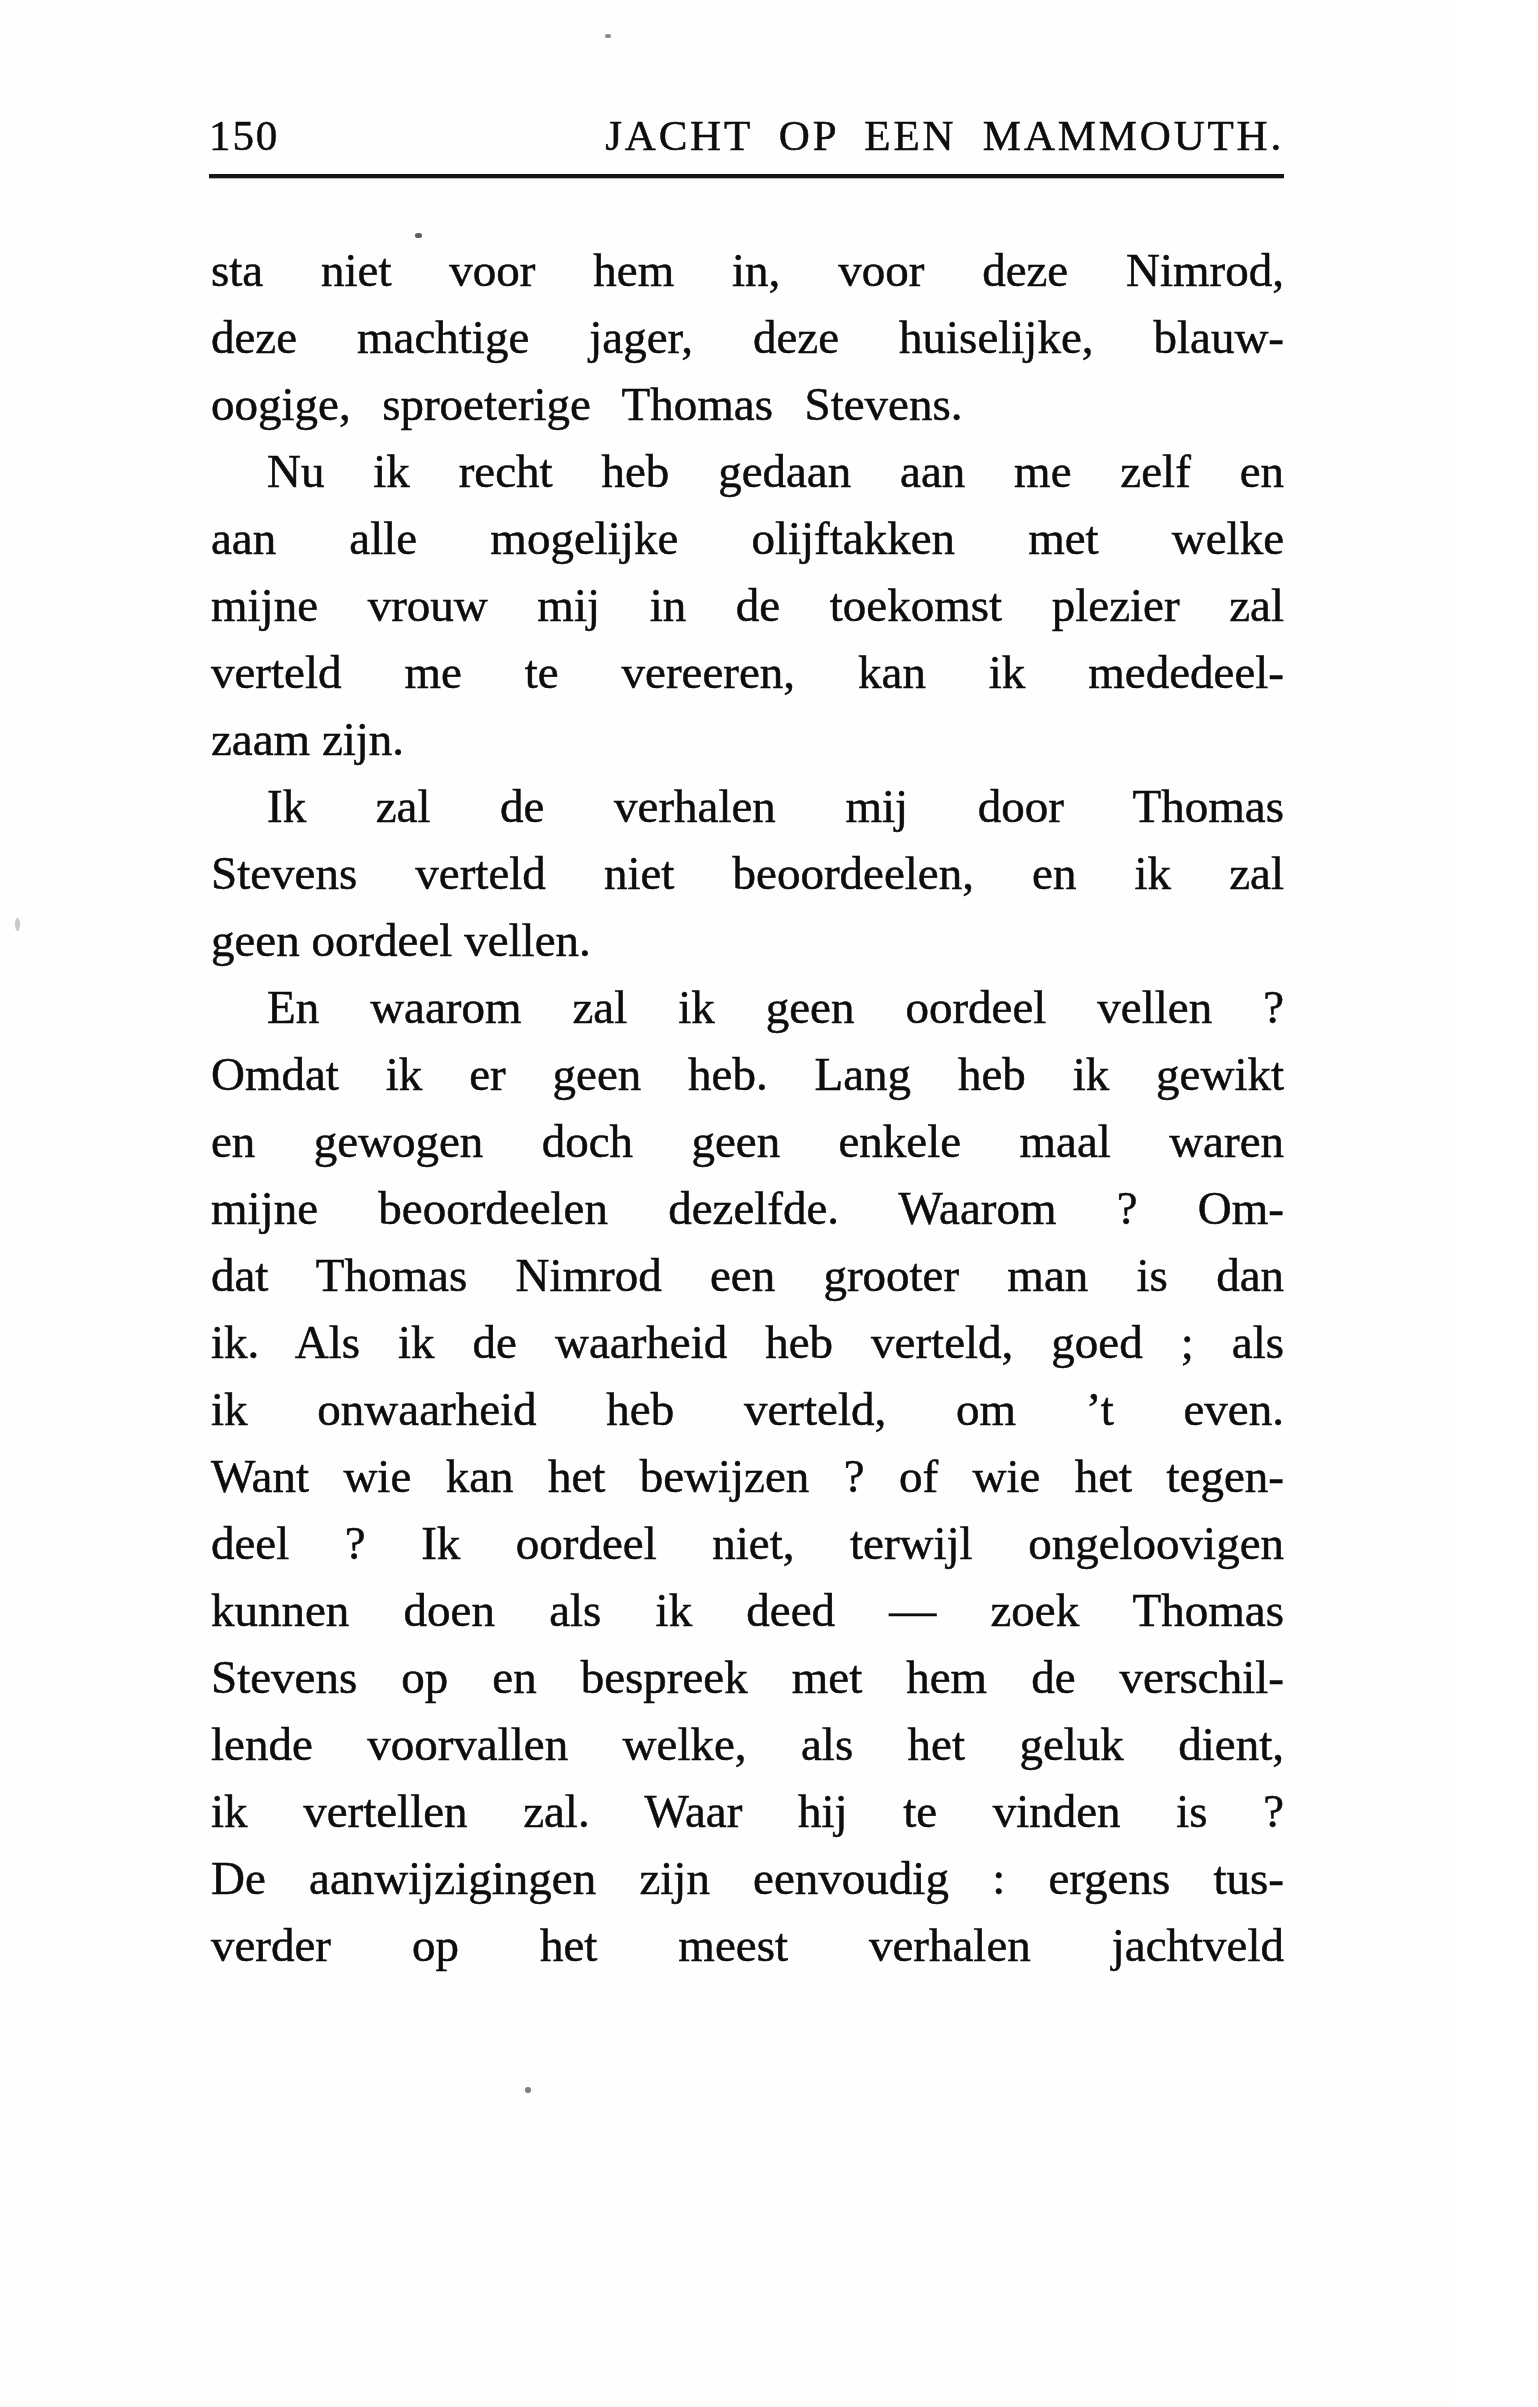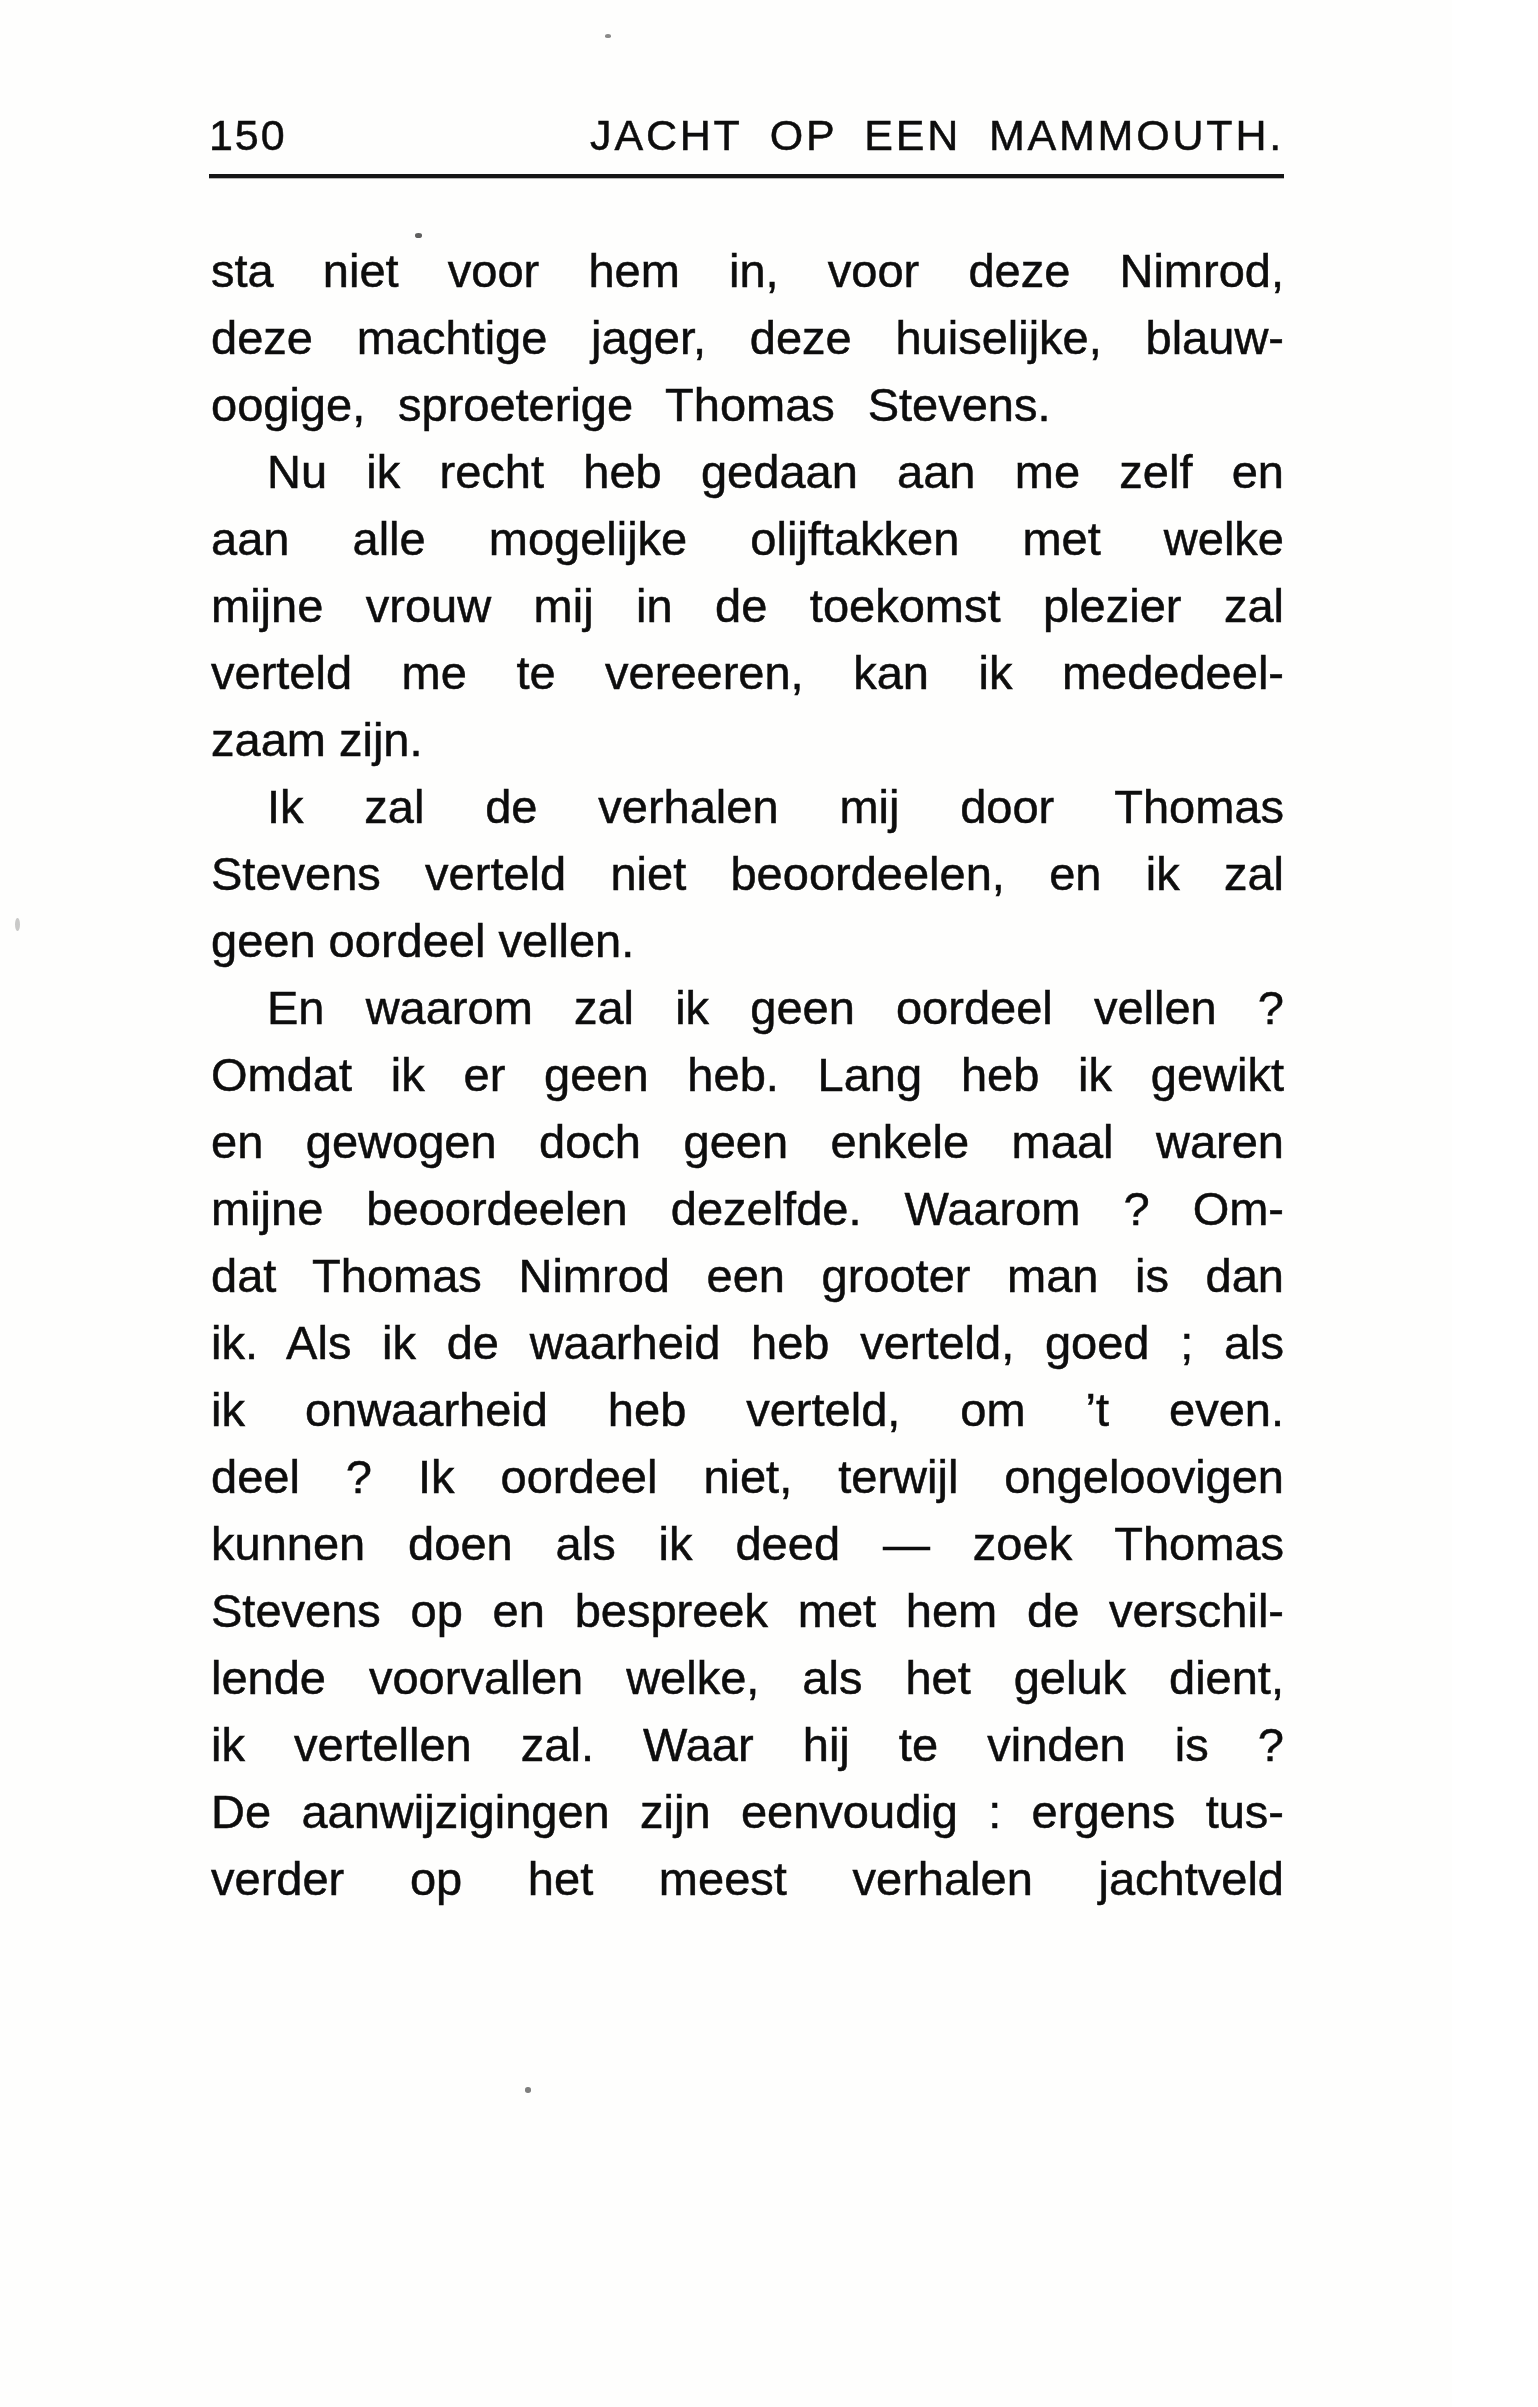--- a/index.html
+++ b/index.html
@@ -5,21 +5,21 @@
   html, body {
     margin: 0;
     padding: 0;
     background: #ffffff;
   }
   .page {
     position: relative;
     width: 1452px;
     height: 2408px;
     background: #fefefdff;
-    font-family: Liberation Sans, sans-serif;
+    font-family: Liberation Serif, serif;
     color: #0d0d0d;
     overflow: hidden;
   }
   
   .pagenum {
     position: absolute;
     left: 209px;
     top: 111px;
     font-size: 43px;
     letter-spacing: 1.9px;
@@ -100,20 +100,21 @@
       <div class="line indent">Ik zal de verhalen mij door Thomas</div>
       <div class="line">Stevens verteld niet beoordeelen, en ik zal</div>
       <div class="line noj">geen oordeel vellen.</div>
       <div class="line indent">En waarom zal ik geen oordeel vellen ?</div>
       <div class="line">Omdat ik er geen heb. Lang heb ik gewikt</div>
       <div class="line">en gewogen doch geen enkele maal waren</div>
       <div class="line">mijne beoordeelen dezelfde. Waarom ? Om-</div>
       <div class="line">dat Thomas Nimrod een grooter man is dan</div>
       <div class="line">ik. Als ik de waarheid heb verteld, goed ; als</div>
       <div class="line">ik onwaarheid heb verteld, om ’t even.</div>
+      <div class="line">Want wie kan het bewijzen ? of wie het tegen-</div>
       <div class="line">deel ? Ik oordeel niet, terwijl ongeloovigen</div>
       <div class="line">kunnen doen als ik deed — zoek Thomas</div>
       <div class="line">Stevens op en bespreek met hem de verschil-</div>
       <div class="line">lende voorvallen welke, als het geluk dient,</div>
       <div class="line">ik vertellen zal. Waar hij te vinden is ?</div>
       <div class="line">De aanwijzigingen zijn eenvoudig : ergens tus-</div>
       <div class="line">verder op het meest verhalen jachtveld</div>
     </div>
   <div class="speckle s1"></div>
   <div class="speckle s2"></div>

